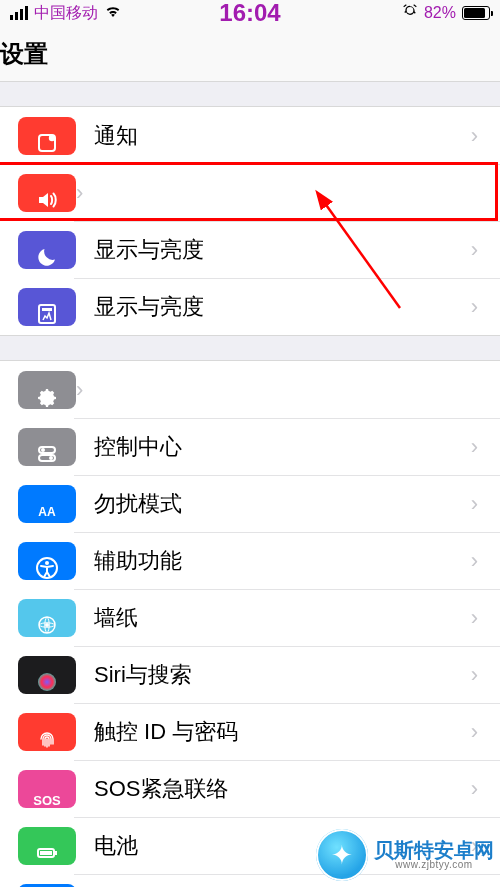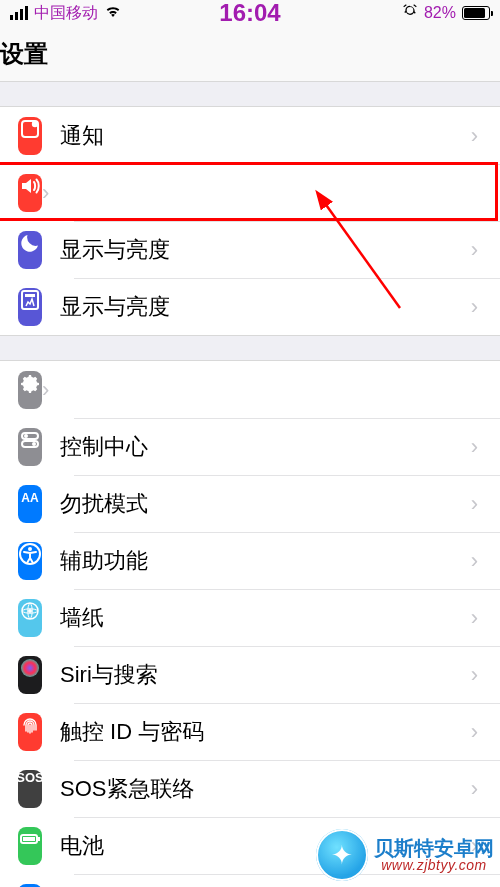--- a/index.html
+++ b/index.html
@@ -20,36 +20,36 @@
   .sb-batt-body::after { content: ""; position: absolute; right: -4px; top: 4px; width: 2.5px; height: 5px; background: #000; border-radius: 0 1px 1px 0; }
   .sb-batt-fill { position: absolute; left: 1px; top: 1px; bottom: 1px; width: 82%; background: #000; border-radius: 1.5px; }
 
   
   .nav { height: 56px; background: #f9f9f9; border-bottom: 1px solid #d8d8d8; display: flex; align-items: center; justify-content: flex-start; font-size: 24px; font-weight: 600; }
 
   
   .group { margin-top: 24px; background: #fff; border-top: 1px solid #d8d8d8; border-bottom: 1px solid #d8d8d8; }
   .row { position: relative; height: 57px; display: flex; align-items: center; padding-left: 18px; padding-right: 22px; }
   .row + .row::before { content: ""; position: absolute; left: 74px; right: 0; top: 0; height: 1px; background: #e3e3e5; }
-  .icon-box { width: 24px; height: 38px; border-radius: 8px; display: flex; align-items: flex-start; justify-content: center; flex-shrink: 0; }
+  .icon-box { width: 58px; height: 38px; border-radius: 8px; display: flex; align-items: flex-end; justify-content: center; flex-shrink: 0; }
   .icon-box svg { width: 24px; height: 24px; fill: #fff; }
   .row-label { margin-left: 18px; font-size: 22px; color: #000; flex: 1; }
   .chev { color: #c7c7cc; font-size: 22px; }
 
   .highlight { position: absolute; border: 3px solid #ff0000; pointer-events: none; }
 
   
   .arrow-svg { position: absolute; pointer-events: none; }
 
   
   .wm { position: absolute; right: 6px; bottom: 6px; display: flex; align-items: center; gap: 6px; opacity: 0.95; }
   .wm-badge { width: 52px; height: 52px; border-radius: 50%; background: radial-gradient(circle at 40% 35%, #69e0ff, #1aa0e6 65%); display:flex; align-items:center; justify-content:center; color:#fff; font-size:26px; box-shadow: 0 0 0 2px #fff inset; }
   .wm-text { display:flex; flex-direction:column; line-height:1;align-items:center; }
   .wm-text .t1 { font-size:20px; font-weight:700; color:#1078c8; }
-  .wm-text .t2 { font-size:14px; color:#b91c1c; letter-spacing:0.5px;font-style:italic; }
+  .wm-text .t2 { font-size:10px; color:#737373; letter-spacing:0.5px; }
 </style>
 </head>
 <body>
 
 <div class="screen">
 
   <div class="status-bar">
     <div class="sb-left">
       <span class="sb-signal">
           <i></i>
@@ -192,21 +192,21 @@
       <div class="row">
         <div class="icon-box" style="background: rgb(255, 59, 48);">
           <svg viewBox="0 0 24 24">
             <path d="M6 12a6 6 0 0 1 12 0v5M8 18v-6a4 4 0 0 1 8 0v5M10 19v-7a2 2 0 0 1 4 0v7M12 12v8" fill="none" stroke="#fff" stroke-width="1.4" stroke-linecap="round"></path>
           </svg>
         </div>
         <span class="row-label">触控 ID 与密码</span>
         <span class="chev">›</span>
       </div>
       <div class="row">
-        <div class="icon-box" style="background: #404040;">
+        <div class="icon-box" style="background: #ec4899;">
           <span style="color:#fff;font-size:13px;font-weight:700;">SOS</span>
         </div>
         <span class="row-label">SOS紧急联络</span>
         <span class="chev">›</span>
       </div>
       <div class="row">
         <div class="icon-box" style="background: rgb(52, 199, 89);">
           <svg viewBox="0 0 24 24">
             <rect x="3" y="8" width="16" height="8" rx="2" fill="none" stroke="#fff" stroke-width="2"></rect>
             <rect x="20" y="10" width="2" height="4" fill="#fff"></rect>

